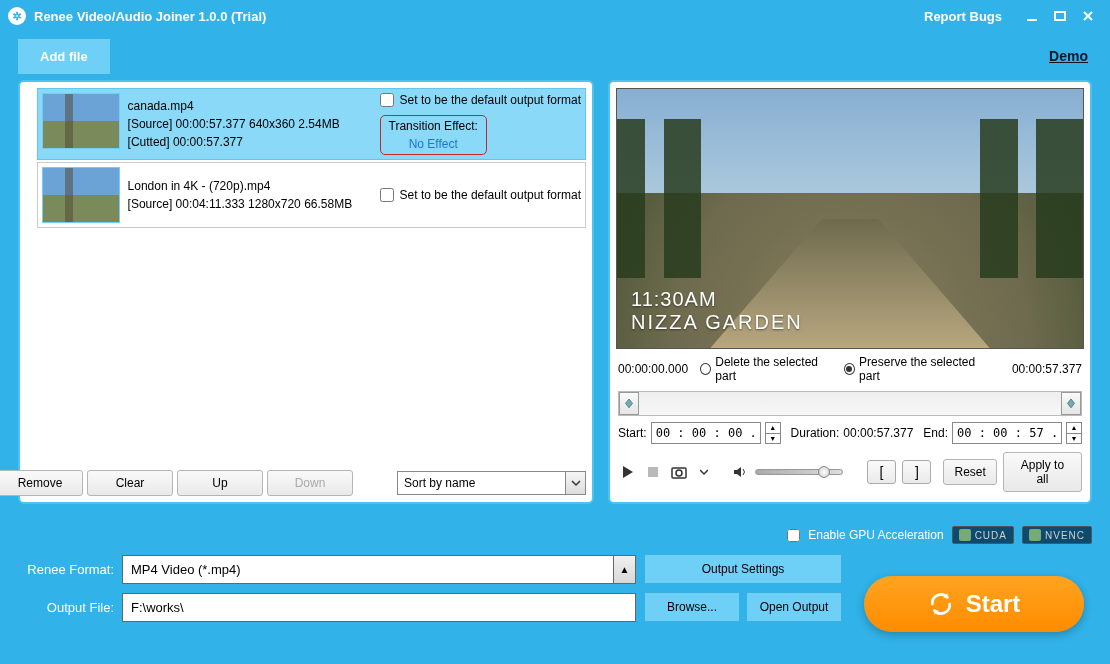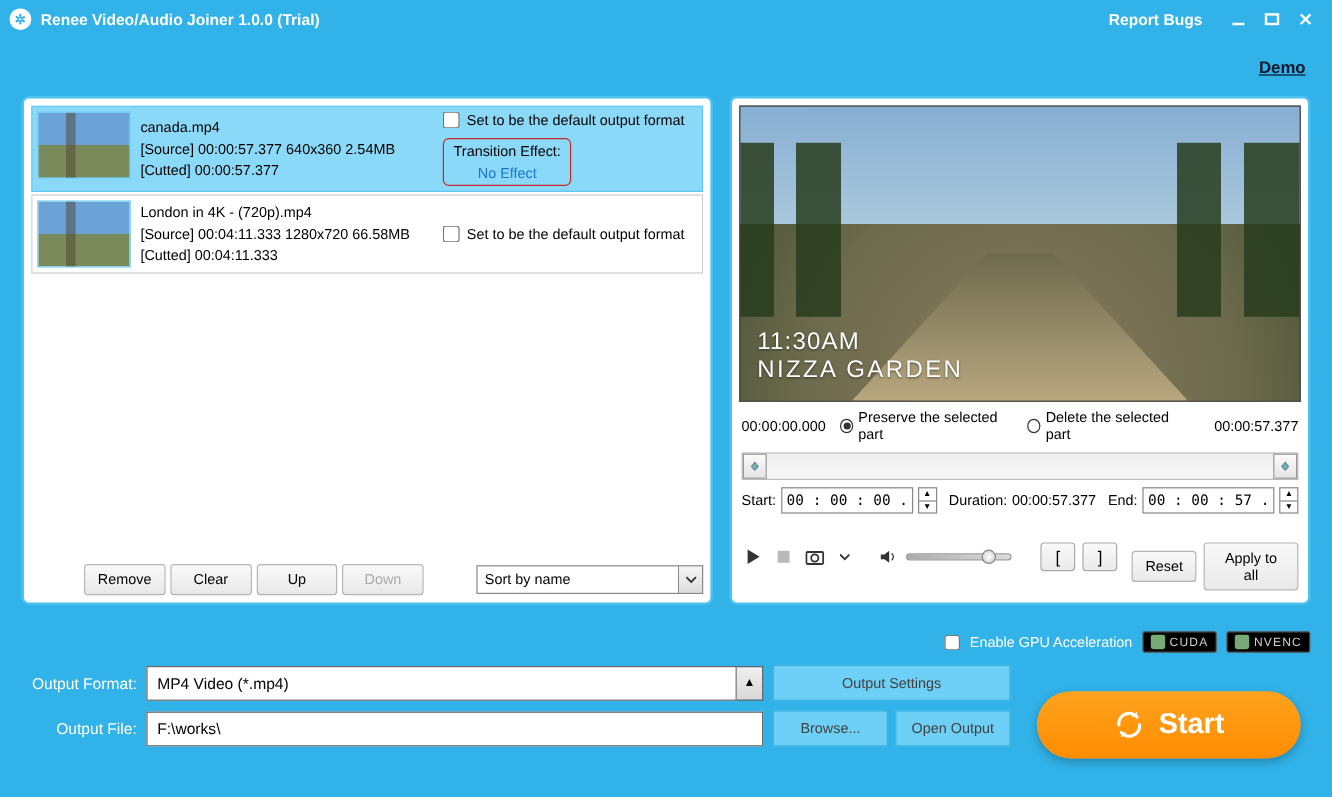--- a/index.html
+++ b/index.html
@@ -15,21 +15,21 @@
 
 
 .toprow { height: 48px; display: flex; align-items: center; padding: 0 18px; }
 .addfile { background: #6ED0F6; color: #fff; border: none; padding: 10px 22px; font-size: 13px; font-weight: 600; cursor: pointer; }
 .toprow .spacer { flex: 1; }
 .demo { color: #0f172a; font-size: 14px; text-decoration: underline; font-weight: 600; cursor: pointer; margin-right: 4px; }
 
 
 .main { display: flex; gap: 14px; padding: 0 18px; height: 424px; }
 .panel { background: #fff; border: 2px solid #4FC3F0; border-radius: 6px; }
-.left { width: 576px; display: flex; flex-direction: column; padding: 6px; }
+.left { width: 576px; display: flex; flex-direction: column; padding: 6px; align-items: flex-end; }
 .right { flex: 1; display: flex; flex-direction: column; padding: 6px; }
 
 
 .filelist { flex: 1; overflow: auto; }
 .fileitem { display: flex; border: 1px solid #ccc; padding: 4px; gap: 8px; margin-bottom: 2px; font-size: 12px; }
 .fileitem.selected { background: #8BD9F8; border: 1px solid #5EC8F0; }
 .thumb { width: 78px; height: 56px; background: linear-gradient(to bottom, #6ba3d6 0%, #6ba3d6 50%, #7a8a5a 50%, #7a8a5a 100%); border: 1px solid #6ED0F6; flex-shrink: 0; position: relative; }
 .thumb::after { content:""; position:absolute; left:30%; top:0; bottom:0; width:8px; background: rgba(80,70,50,.5);}
 .fileinfo { flex: 0 0 244px; display: flex; flex-direction: column; justify-content: center; line-height: 1.5; }
 .fileinfo .fname { font-weight: 400; }
@@ -86,35 +86,35 @@
 .stepper div:last-child{border-bottom:none;}
 .timefields .spacer { flex: 1; }
 
 .playrow { display: flex; align-items: center; gap: 6px; padding: 4px 2px; }
 .icnbtn { width: 20px; height: 20px; display:flex; align-items:center; justify-content:center; cursor:pointer; }
 .icnbtn.disabled { opacity:.5; }
 .volslider { width: 90px; height: 6px; background: linear-gradient(to right,#aaa,#ddd); border:1px solid #999; border-radius:3px; position:relative; }
 .volslider .knob { position:absolute; top:-4px; left:62px; width:12px; height:12px; border-radius:50%; background: radial-gradient(#fff,#ccc); border:1px solid #888; }
 .bracket { width: 30px; height: 24px; border:1px solid #aaa; border-radius:3px; background:linear-gradient(#fafafa,#eaeaea); display:flex; align-items:center; justify-content:center; cursor:pointer; font-size:14px; }
 .playrow .spacer { flex:1; }
-.playrow .btn { padding: 5px 10px; margin-top: 16px; }
+.playrow .btn { padding: 5px 10px; }
 
 
 .bottom { padding: 22px 18px 10px; }
 .gpurow { display:flex; align-items:center; gap:8px; font-size:12px; color:#fff; margin-left: 512px; margin-bottom: 10px; justify-content: flex-end; }
-.badge { background:#000000; border:1px solid #555; padding:2px 6px; font-size:10px; border-radius:2px; color:#d0d0d0; display:inline-flex; align-items:center; gap:4px; letter-spacing:1px;}
+.badge { background:#0c4a6e; border:1px solid #555; padding:2px 6px; font-size:10px; border-radius:2px; color:#d0d0d0; display:inline-flex; align-items:center; gap:4px; letter-spacing:1px;}
 .badge .ico{width:12px;height:12px;background:#7a7;border-radius:2px;}
 
 .outgrid { display: grid; grid-template-columns: 96px 514px auto; gap: 8px 8px; align-items: center; }
 .outlabel { color: #fff; font-size: 13px; text-align: right; }
 .outinput { display:flex; }
 .outinput input { flex:1; border:1px solid #666; padding: 6px 8px; font-size: 13px; background:#fff; }
 .outinput .dd { width: 22px; border:1px solid #666; border-left:none; background:linear-gradient(#f0f0f0,#d8d8d8); display:flex; align-items:center; justify-content:center; cursor:pointer; font-size:10px;}
 .actionbtns { display:flex; gap:6px; }
-.bluebtn { background:#6ED0F6; border:1px solid #3ab0e0; color:#404040; font-size:12px; padding:7px 0; text-align:center; cursor:pointer; }
+.bluebtn { background:#6ED0F6; border:1px solid #3ab0e0; color:#000000; font-size:12px; padding:7px 0; text-align:center; cursor:pointer; }
 .bluebtn.wide { width: 198px; }
 .bluebtn.half { width: 96px; }
 
 .startwrap { position:absolute; right: 26px; bottom: 32px; }
 .startbtn { width: 220px; height: 56px; background: linear-gradient(#ffa31f,#ff8c00); border:none; border-radius: 28px; color:#fff; font-size: 24px; font-weight:700; display:flex; align-items:center; justify-content:center; gap:12px; cursor:pointer; box-shadow: 0 3px 8px rgba(0,0,0,.25);}
 .startbtn svg { width: 26px; height: 26px; }
 </style>
 </head>
 <body>
 
@@ -135,20 +135,21 @@
     </div>
   <div class="winbtn">
       <svg width="14" height="14">
         <line x1="3" y1="3" x2="11" y2="11"></line>
         <line x1="11" y1="3" x2="3" y2="11"></line>
       </svg>
     </div>
 </div>
 
 <div class="toprow">
+  <button class="addfile">Add file</button>
   <div class="spacer"></div>
   <span class="demo">Demo</span>
 </div>
 
 <div class="main">
 
   <div class="panel left">
     <div class="filelist">
 
       <div class="fileitem selected">
@@ -168,21 +169,20 @@
             <span class="link">No Effect</span>
           </div>
         </div>
       </div>
 
       <div class="fileitem">
         <div class="thumb"></div>
         <div class="fileinfo">
           <div class="fname">London in 4K - (720p).mp4</div>
           <div>[Source]  00:04:11.333  1280x720  66.58MB</div>
-          <div>[Cutted]  00:04:11.333</div>
         </div>
         <div class="fileopts">
           <label class="chkrow">
             <input type="checkbox" style="">
             <span>Set to be the default output format</span>
           </label>
         </div>
       </div>
     </div>
     <div class="leftbottom">
@@ -207,27 +207,27 @@
         <div class="trees"></div>
         <div class="path"></div>
       <div class="overlaytext">
         <div class="time">11:30AM</div>
         <div class="place">NIZZA GARDEN</div>
       </div>
     </div>
 
     <div class="timerow">
       <span class="tpos">00:00:00.000</span>
+      <span class="radio">
+          <span class="dot"></span>
+          <span>Delete the selected part</span>
+        </span>
       <span class="radio checked">
           <span class="dot"></span>
           <span>Preserve the selected part</span>
-        </span>
-      <span class="radio">
-          <span class="dot"></span>
-          <span>Delete the selected part</span>
         </span>
       <div class="spacer"></div>
       <span class="tpos">00:00:57.377</span>
     </div>
 
     <div class="slider">
       <div class="mark left">
           <svg viewBox="0 0 10 10">
             <path d="M5 0 L9 5 L5 10 L1 5 Z" fill="#7aa" stroke="#478"></path>
           </svg>
@@ -314,21 +314,21 @@
         <span class="ico"></span>
         <span>CUDA</span>
       </span>
     <span class="badge">
         <span class="ico"></span>
         <span>NVENC</span>
       </span>
   </div>
 
   <div class="outgrid">
-    <div class="outlabel">Output Format:</div>
+    <div class="outlabel">Renee Format:</div>
     <div class="outinput">
       <input readonly="" value="MP4 Video (*.mp4)" style="">
       <div class="dd">▲</div>
     </div>
     <div class="actionbtns">
       <div class="bluebtn wide">Output Settings</div>
     </div>
 
     <div class="outlabel">Output File:</div>
     <div class="outinput">

